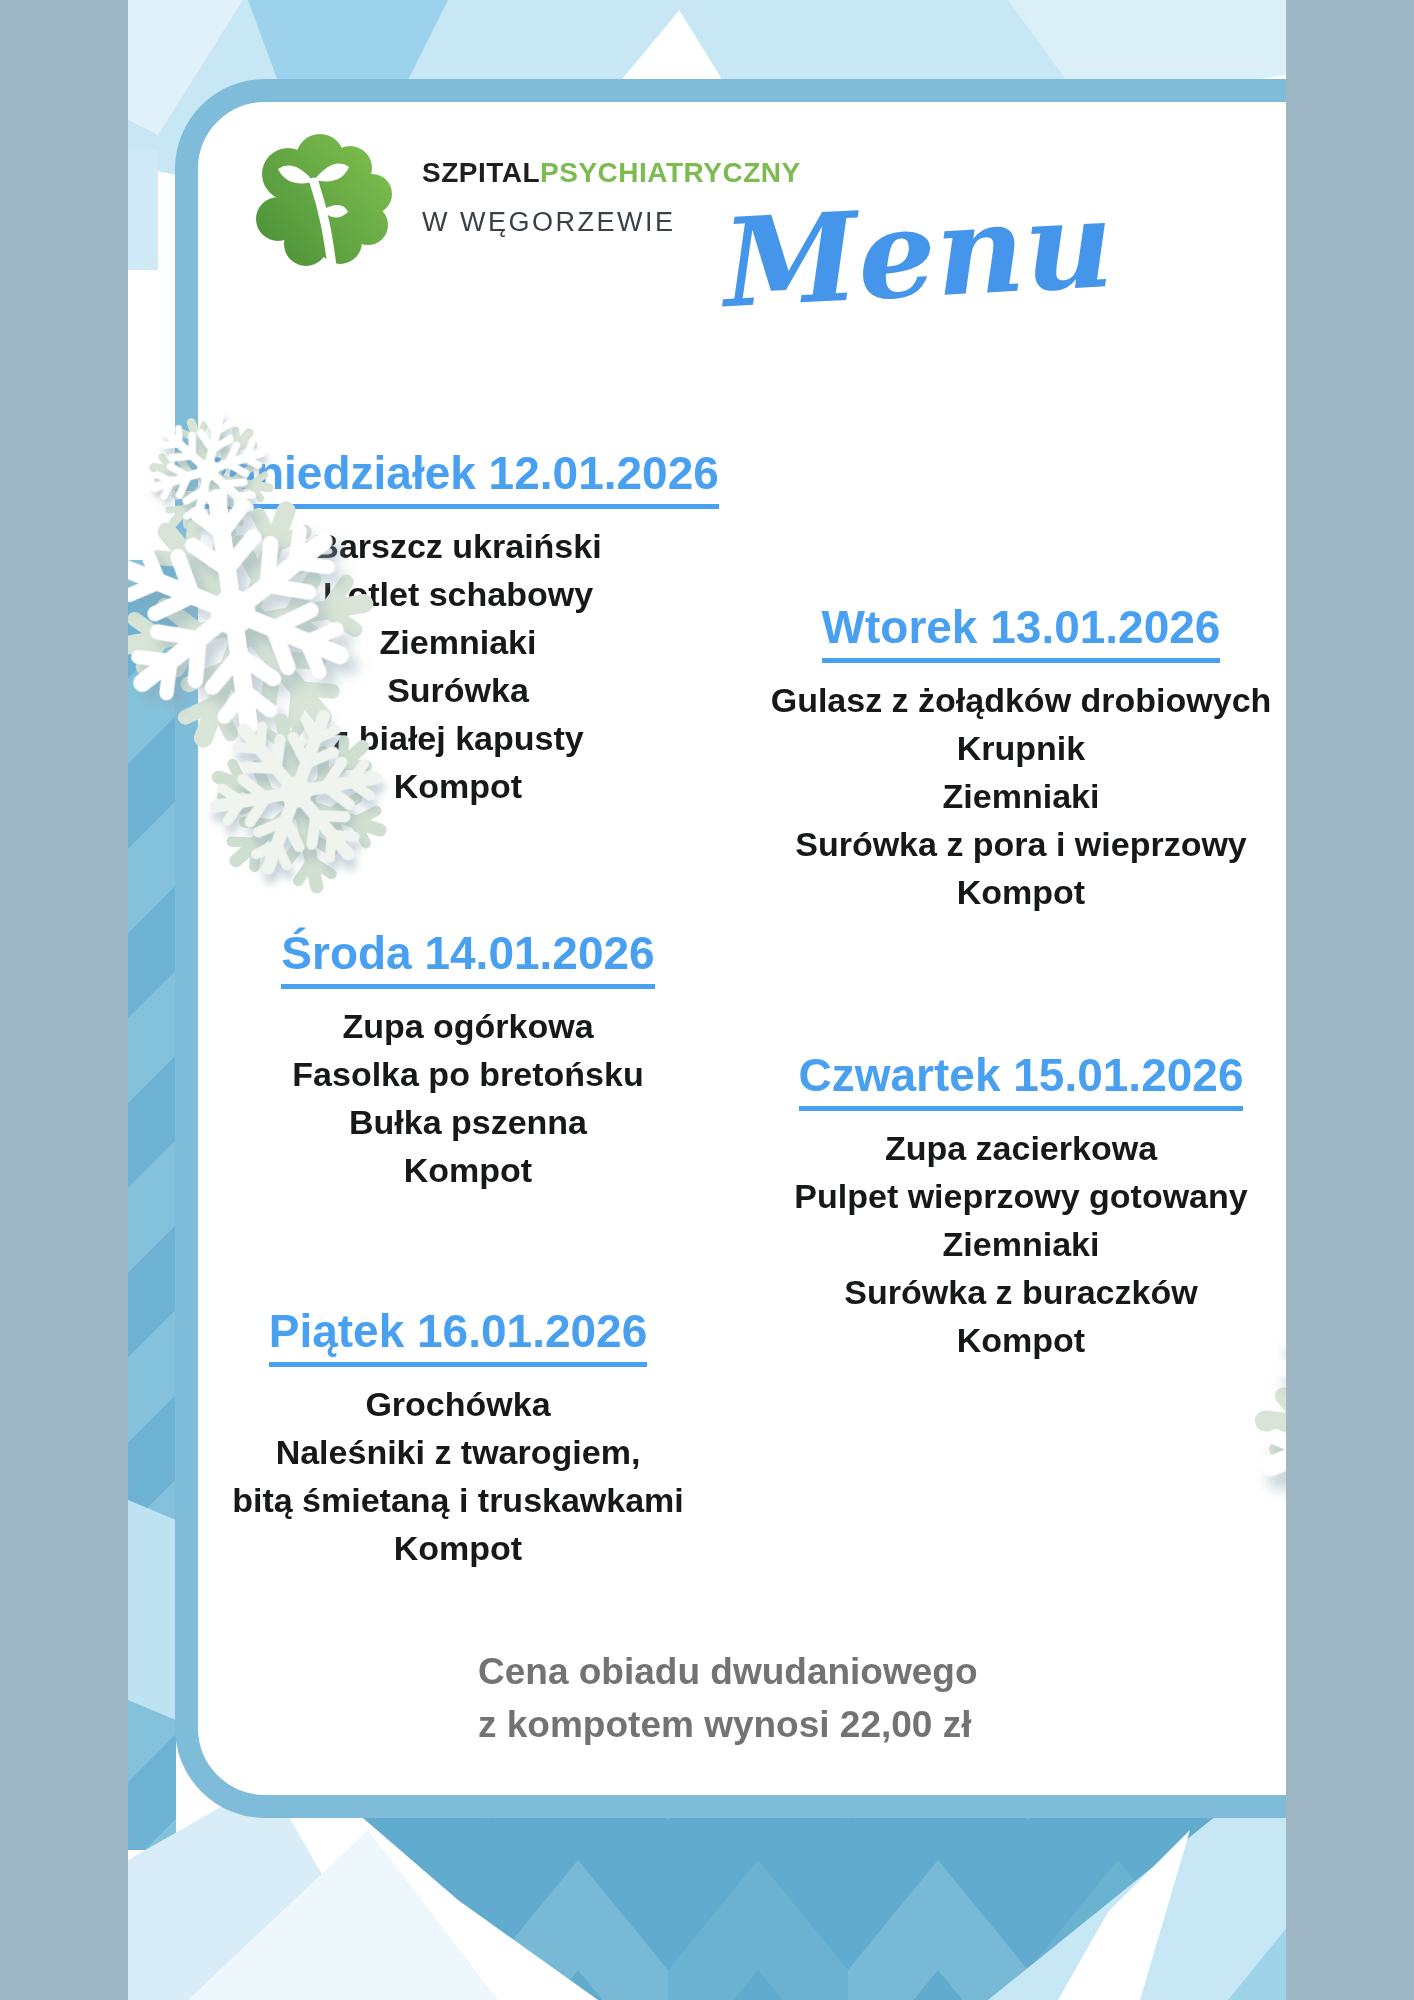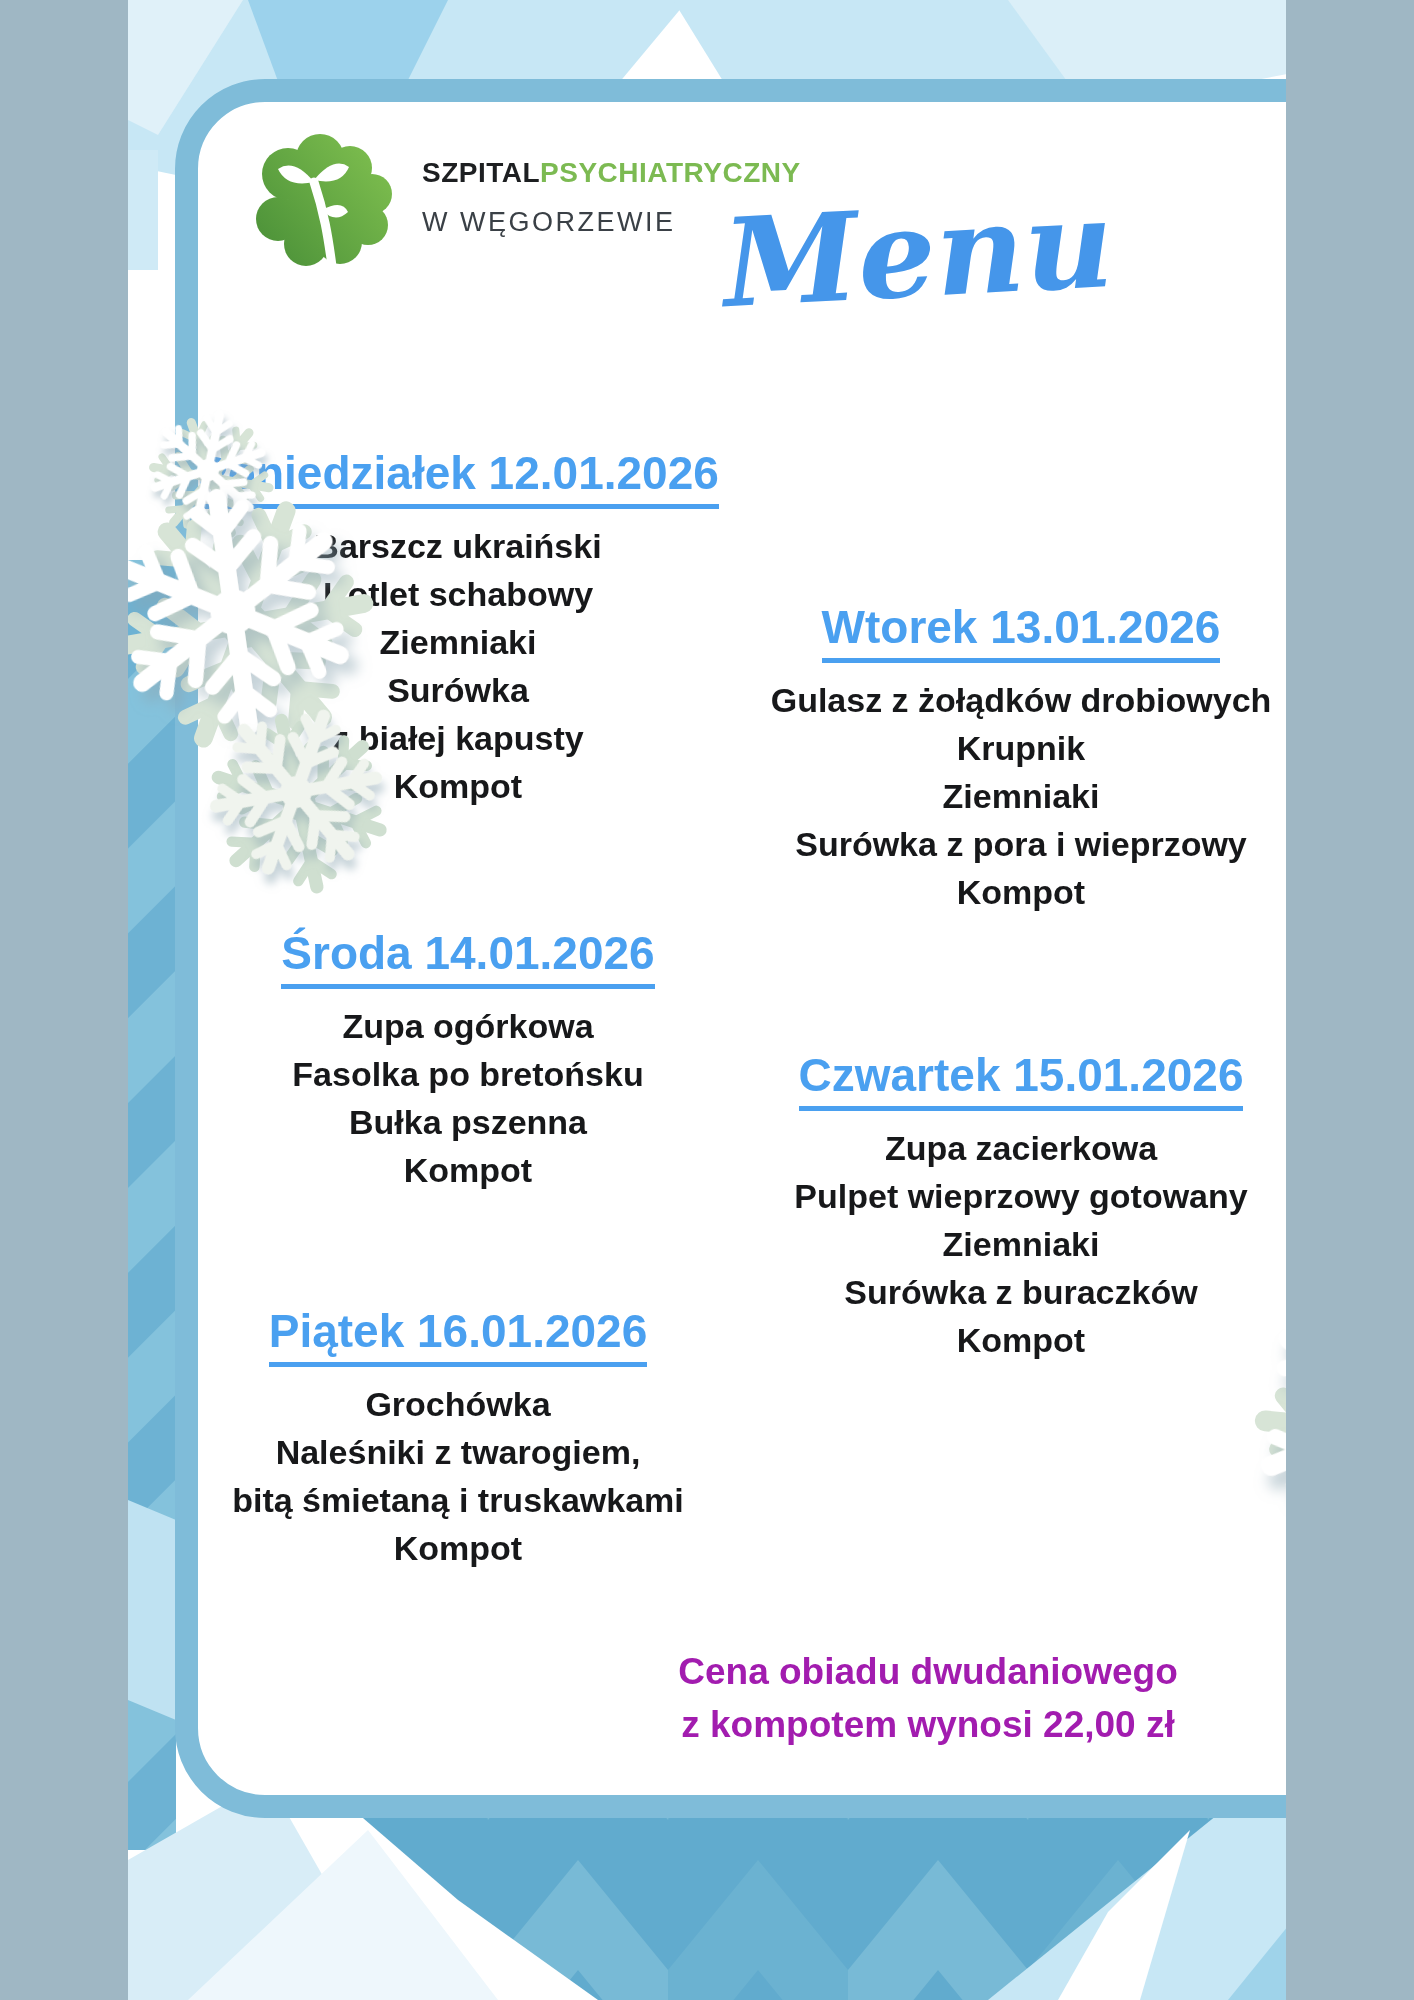--- a/index.html
+++ b/index.html
@@ -31,21 +31,21 @@
   .day.col-left{left:330px;width:660px;}
   .day.col-right{left:893px;width:660px;}
   .day-header{font-size:46px;font-weight:800;color:#4aa0f0;line-height:1;}
   .day-header .hu{border-bottom:5px solid #4aa0f0;padding-bottom:5px;}
   .items{margin-top:26px;}
   .menu-item{font-size:34px;font-weight:700;color:#17181a;line-height:48px;}
   .sec-pon{top:450px;} .sec-wto{top:604px;} .sec-sro{top:930px;padding-left:20px;}
   .sec-czw{top:1052px;} .sec-pia{top:1308px;}
   .footer-price{
     position:absolute;left:800px;top:1645px;z-index:3;transform:translateX(-50%);
-    width:900px;text-align:center;font-size:37px;font-weight:700;color:#a21caf;line-height:53px;
+    width:900px;text-align:left;font-size:37px;font-weight:700;color:#737373;line-height:53px;
   }
 </style>
 </head>
 <body>
 
 <div class="page">
 
   <svg class="bg" viewBox="0 0 1414 2000" aria-hidden="true">
     <defs>
       <pattern id="stripes" width="120" height="120" patternUnits="userSpaceOnUse" patternTransform="rotate(45)">

